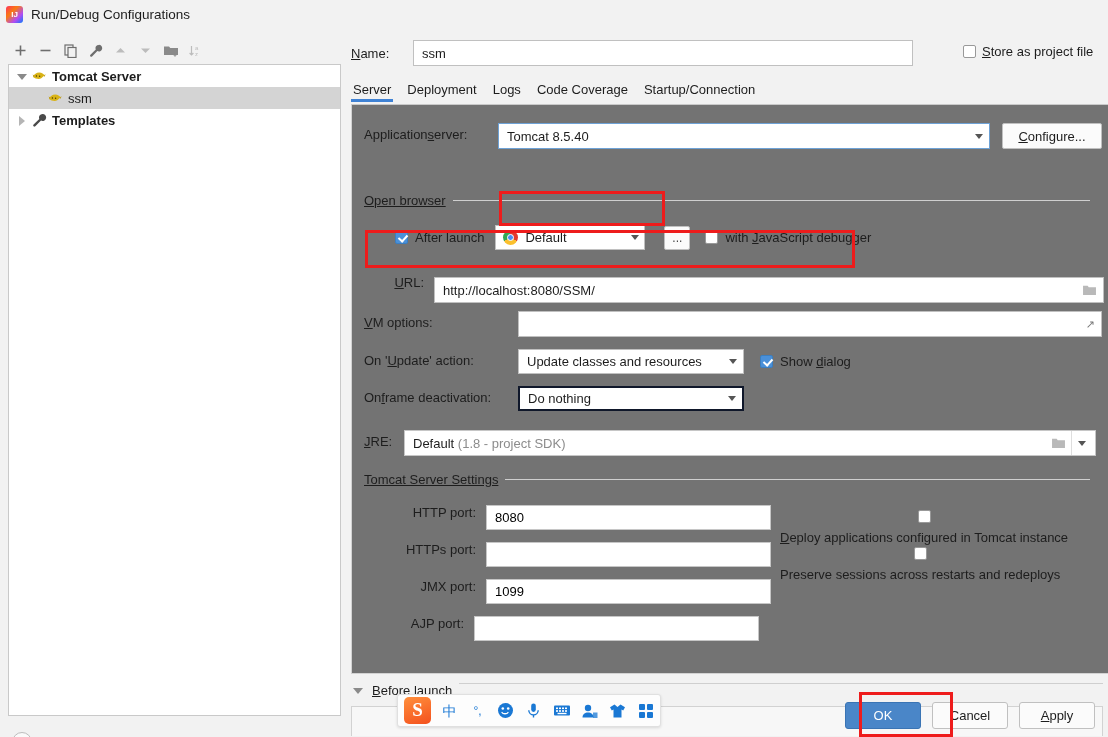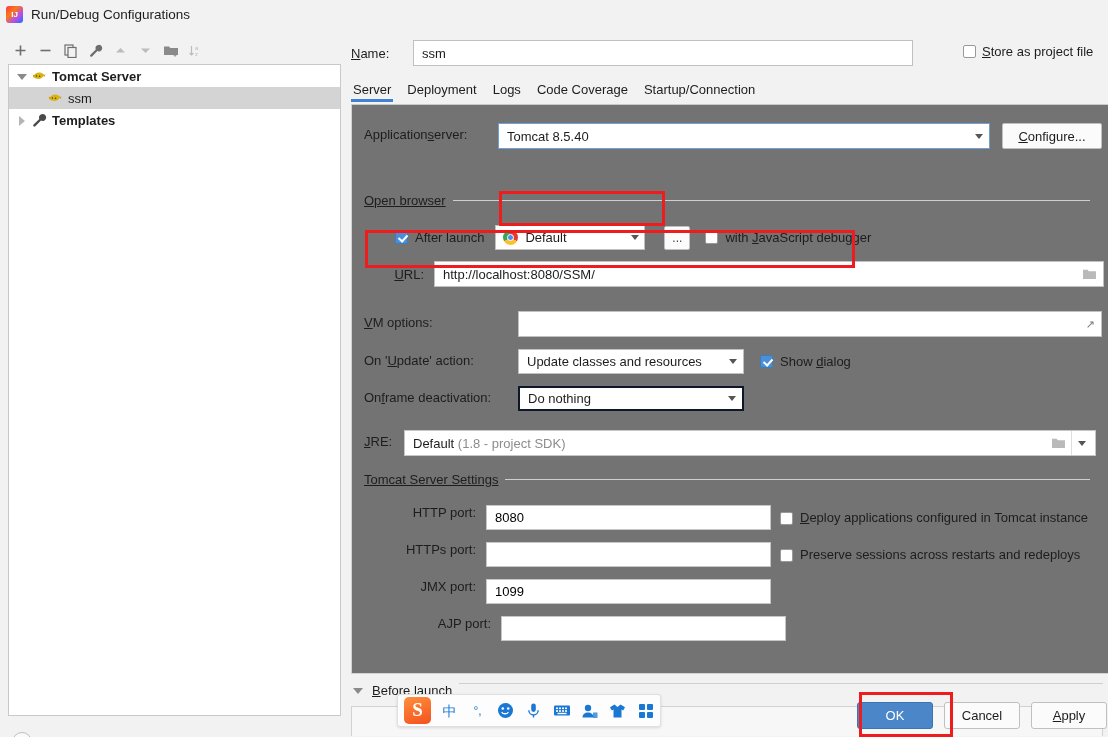--- a/index.html
+++ b/index.html
@@ -156,21 +156,21 @@
     width: 26px; height: 24px; border: 1px solid #c0c0c0; background: #fbfbfb; border-radius: 2px;
     font-size: 12px; color: #444; display: flex; align-items: center; justify-content: center; cursor: pointer;
   }
   .jsdbg { display: flex; align-items: center; gap: 7px; margin-left: 8px; cursor: pointer; }
 
   
   .urlrow { position: absolute; left: 28px; top: 156px; display: flex; align-items: center; }
   .url-label { width: 44px; text-align: right; margin-right: 10px; }
   .url-field {
     width: 670px; height: 26px; border: 1px solid #c0c0c0; background: #fff;
-    display: flex; align-items: center; padding: 0 6px 0 8px; font-size: 13px;
+    display: flex; align-items: center; padding: 0 6px 0 8px; font-size: 13px; margin-top: 16px;
   }
   .url-field .val { flex: 1; }
   .folder-ico { width: 15px; height: 12px; flex: none; }
 
   
   .vm-label { left: 12px; top: 210px; }
   .vm-field {
     position: absolute; left: 166px; top: 206px; width: 584px; height: 26px;
     border: 1px solid #c0c0c0; background: #fff; display: flex; align-items: center;
     justify-content: flex-end; padding-right: 6px;
@@ -202,28 +202,28 @@
     padding: 0 4px 0 8px; font-size: 13px; gap: 5px;
   }
   .jre-field .val { flex: 1; }
   .jre-field .dim { color: #8c8c8c; }
   .jre-caret-btn { width: 20px; height: 24px; display: flex; align-items: center; justify-content: center; border-left: 1px solid #dedede; cursor: pointer; }
 
   
   .portrow { position: absolute; display: flex; align-items: flex-start; }
   .port-label { width: 112px; text-align: right; margin-right: 10px; }
   .port-field { width: 285px; height: 25px; border: 1px solid #c6c6c6; background: #fff; padding: 0 8px; font-size: 13px; line-height: 23px; }
-  .port-cb { position: absolute; display: flex; align-items: flex-end; gap: 7px; cursor: pointer; }
+  .port-cb { position: absolute; display: flex; align-items: center; gap: 7px; cursor: pointer; flex-direction: column; }
 
   
   .beforelaunch { position: absolute; left: 6px; top: 655px; display: flex; gap: 7px; width: 752px; }
   .bl-list { position: absolute; left: 6px; top: 678px; width: 752px; height: 30px; border: 1px solid #d2d2d2; border-bottom: none; background: #f7f7f7; }
 
   
-  .btnbar { position: absolute; left: 845px; top: 702px; display: flex; align-items: center; gap: 11px; margin-left: 12px; }
+  .btnbar { position: absolute; left: 845px; top: 702px; display: flex; align-items: center; gap: 11px; }
   .btn {
     height: 27px; min-width: 76px; border-radius: 3px; font-size: 13px;
     display: flex; align-items: center; justify-content: center; cursor: pointer;
     border: 1px solid #c0c0c0; background: #fbfbfb; color: #1d1d1d;
     font-family: "Liberation Sans", sans-serif;
   }
   .btn.primary { background: #4a86c8; border-color: #3a74b4; color: #fff; }
 
   
   .redbox { position: absolute; border: 3px solid #ee1c1c; pointer-events: none; z-index: 40; }
@@ -452,21 +452,21 @@
       <div class="port-cb" style="left:428px; top:442px;">
         <span class="cbox"></span>
         <span class="lbl">Preserve sessions across restarts and redeploys</span>
       </div>
 
       <div class="portrow" style="left:12px; top:474px;">
         <span class="lbl port-label">JMX port:</span>
         <input class="port-field" value="1099" style="">
       </div>
 
-      <div class="portrow" style="left:27px; top:511px;">
+      <div class="portrow" style="left:0; top:511px;">
         <span class="lbl port-label">AJP port:</span>
         <input class="port-field" value="" style="">
       </div>
 
     </div>
 
     <div class="beforelaunch">
       <span class="tri down" style="width:12px;height:12px;"></span>
       <span class="lbl"><span class="u">B</span>efore launch</span>
       <span class="gline" style="flex:1;height:1px;background:#cfcfcf;"></span>

